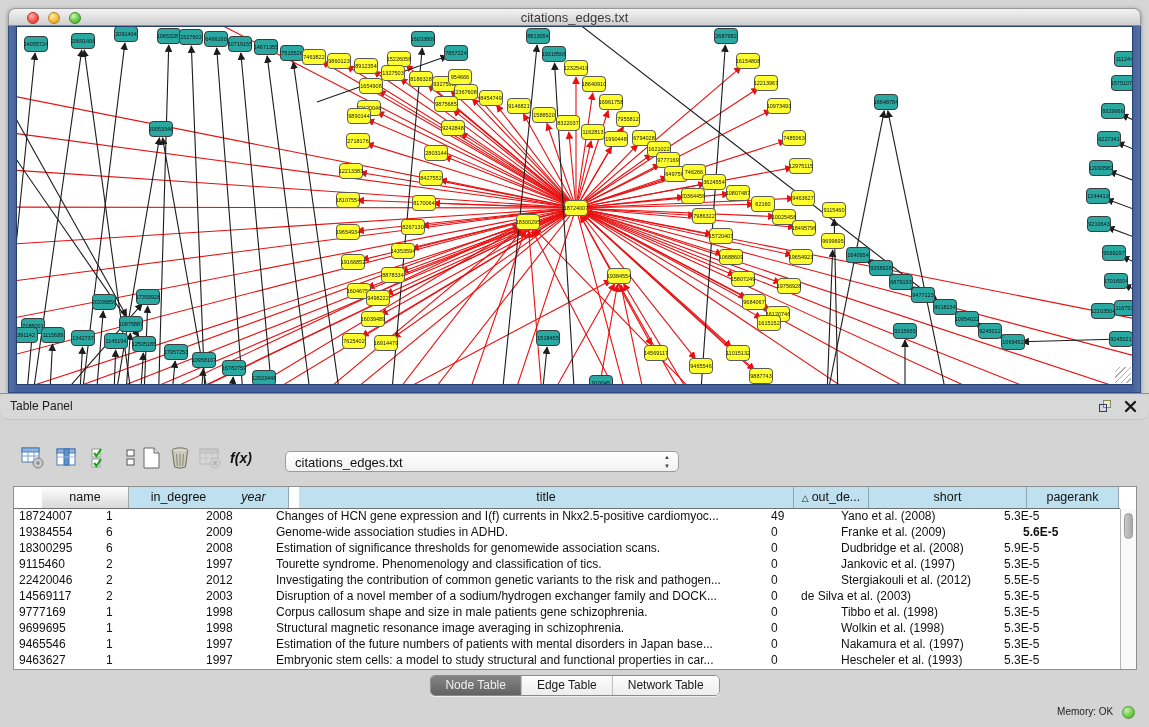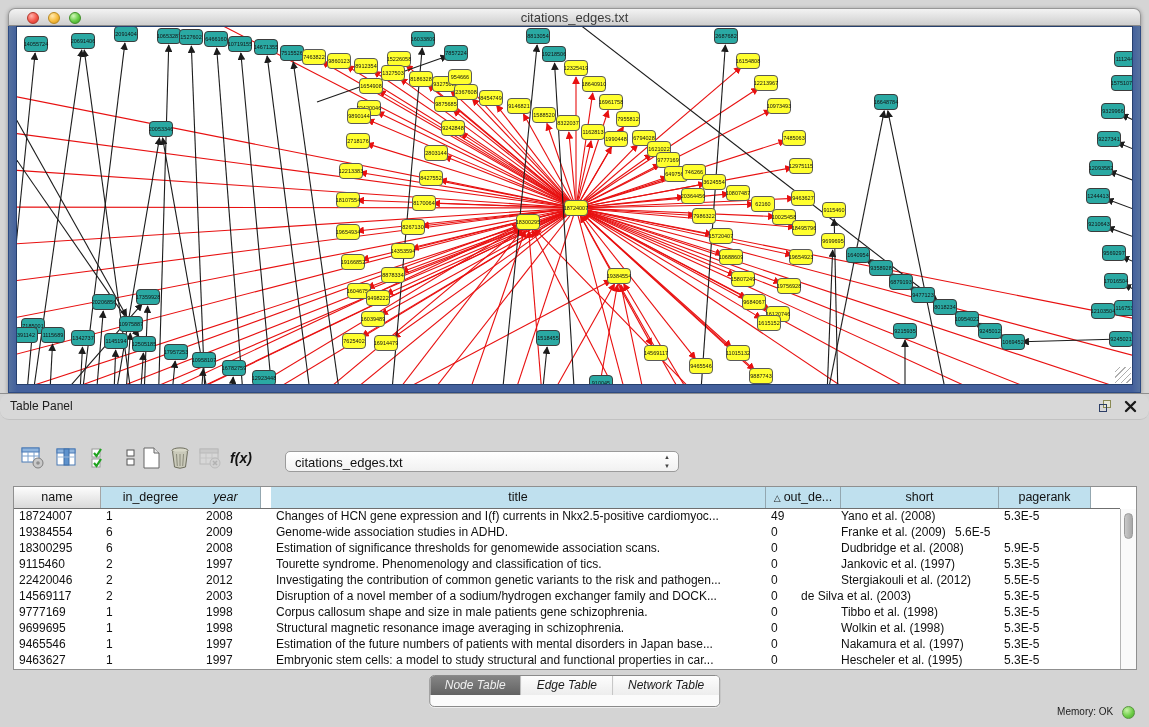--- a/index.html
+++ b/index.html
@@ -38,33 +38,33 @@
   .tool.disabled { opacity:.45; }
   .fx-label { font-size:14px; font-style:italic; font-weight:bold; color:#111; line-height:24px; }
   .dropdown { position:absolute; left:285px; top:31px; width:394px; height:21px; background:linear-gradient(#ffffff,#f1f1f1);
     border:1px solid #9b9b9b; border-radius:5px; font-size:13px; color:#111; }
   .dropdown .val { position:absolute; left:9px; top:3px; }
   .dd-arrows { position:absolute; right:8px; top:1px; font-size:6px; line-height:9px; color:#444; text-align:center; }
 
   .tablewrap { position:absolute; left:13px; top:92px; width:1124px; height:184px; background:#fff; border:1px solid #8f8f8f; }
   .thead { position:absolute; left:0; top:0; right:16px; height:22px; background:#fff; border-bottom:1px solid #6f6f6f; }
   .th { position:absolute; top:0; height:21px; background:#bfe0ee; border-right:1px solid #93a7b0;
-    font-size:12.5px; line-height:21px; text-align:center; color:#111; overflow:hidden; white-space:nowrap; }
+    font-size:12.5px; line-height:21px; text-align:center; color:#111; overflow:hidden; white-space:nowrap;margin-left:28px; }
   .th.gray { background:linear-gradient(#fdfdfd,#d9d9d9); border-right:1px solid #a5a5a5; }
   .sort-tri { font-size:9px; margin-right:3px; color:#222; }
   .tbody { position:absolute; left:0; top:22px; right:16px; bottom:0; overflow:hidden; }
   .tr { position:relative; height:16px; }
   .td { position:absolute; top:0; height:16px; font-size:12px; line-height:15px; color:#101010;
     white-space:nowrap; overflow:hidden; padding-left:5px; }
   .td.center { text-align:left; padding-left:0; }
   .vscroll { position:absolute; right:0; top:22px; bottom:0; width:16px; background:#fafafa; border-left:1px solid #b5b5b5; }
   .thumb { position:absolute; left:3px; top:4px; width:9px; height:26px; background:linear-gradient(90deg,#c9c9c9,#a8a8a8); border-radius:5px; border:1px solid #9a9a9a; }
 
-  .tabs { position:absolute; top:281px; left:50%; transform:translateX(-50%); height:32px; display:flex;
-    border:1px solid #8a8a8a; border-radius:5px; overflow:hidden; background:#fbfbfb; box-shadow:0 1px 0 rgba(255,255,255,.6);font-style:italic; }
+  .tabs { position:absolute; top:281px; left:50%; transform:translateX(-50%); height:21px; display:flex;
+    border:1px solid #8a8a8a; border-radius:5px; overflow:hidden; background:#fbfbfb; box-shadow:0 1px 0 rgba(255,255,255,.6); }
   .tab { height:19px; line-height:19px; padding:0 15px; font-size:12px; color:#1a1a1a; background:linear-gradient(#fdfdfd,#ededed);
     border-right:1px solid #b5b5b5; }
   .tab:last-child { border-right:none; }
   .tab.selected { background:linear-gradient(#858585,#626262); color:#f0f0f0; }
 
   .statusbar { position:absolute; right:14px; top:310px; height:18px; font-size:10px; color:#1c1c1c; line-height:16px; }
   .statusbar span { vertical-align:middle; }
   .memdot { display:inline-block; width:13px; height:13px; margin-left:6px; border-radius:50%;
     background:radial-gradient(circle at 35% 30%, #c8f3a8, #6fce48 55%, #46a52c); border:1px solid #57953f; }
 </style>
@@ -869,21 +869,21 @@
             <div class="td center" style="left: 827px; width: 158px;">Yano et al. (2008)</div>
             <div class="td" style="left: 985px; width: 92px;">5.3E-5</div>
           </div>
           <div class="tr">
             <div class="td" style="left: 0px; width: 87px;">19384554</div>
             <div class="td" style="left: 87px; width: 100px;">6</div>
             <div class="td" style="left: 187px; width: 70px;">2009</div>
             <div class="td" style="left: 257px; width: 495px;">Genome-wide association studies in ADHD.</div>
             <div class="td" style="left: 752px; width: 75px;">0</div>
             <div class="td center" style="left: 827px; width: 158px;">Franke et al. (2009)</div>
-            <div class="td" style="left: 936px; width: 92px;">5.6E-5</div>
+            <div class="td" style="left: 1004px; width: 92px; font-weight: bold;">5.6E-5</div>
           </div>
           <div class="tr">
             <div class="td" style="left: 0px; width: 87px;">18300295</div>
             <div class="td" style="left: 87px; width: 100px;">6</div>
             <div class="td" style="left: 187px; width: 70px;">2008</div>
             <div class="td" style="left: 257px; width: 495px;">Estimation of significance thresholds for genomewide association scans.</div>
             <div class="td" style="left: 752px; width: 75px;">0</div>
             <div class="td center" style="left: 827px; width: 158px;">Dudbridge et al. (2008)</div>
             <div class="td" style="left: 985px; width: 92px;">5.9E-5</div>
           </div>
@@ -940,21 +940,21 @@
             <div class="td" style="left: 752px; width: 75px;">0</div>
             <div class="td center" style="left: 827px; width: 158px;">Nakamura et al. (1997)</div>
             <div class="td" style="left: 985px; width: 92px;">5.3E-5</div>
           </div>
           <div class="tr">
             <div class="td" style="left: 0px; width: 87px;">9463627</div>
             <div class="td" style="left: 87px; width: 100px;">1</div>
             <div class="td" style="left: 187px; width: 70px;">1997</div>
             <div class="td" style="left: 257px; width: 495px;">Embryonic stem cells: a model to study structural and functional properties in car...</div>
             <div class="td" style="left: 752px; width: 75px;">0</div>
-            <div class="td center" style="left: 827px; width: 158px;">Hescheler et al. (1995)</div>
+            <div class="td center" style="left: 827px; width: 158px;">Hescheler et al. (1993)</div>
             <div class="td" style="left: 985px; width: 92px;">5.3E-5</div>
           </div>
         </div>
       <div class="vscroll">
         <div class="thumb"></div>
       </div>
     </div>
 
     <div class="tabs" id="tabs">
         <div class="tab selected">Node Table</div>

